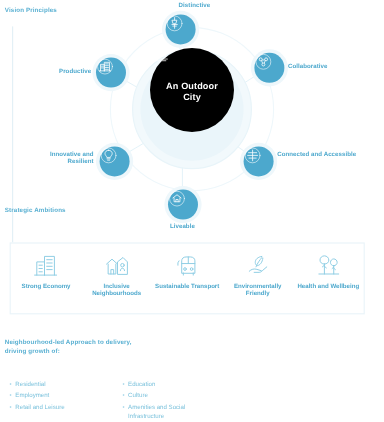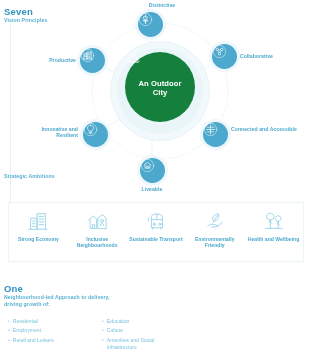--- a/index.html
+++ b/index.html
@@ -69,24 +69,24 @@
   }
   .hub-mid {
     position: absolute;
     left: 117px; top: 48px;
     width: 86px; height: 86px;
     border-radius: 50%;
     background: #eaf5fa;
   }
   .hub-core {
     position: absolute;
-    left: 125px; top: 52px;
+    left: 125px; top: 40px;
     width: 70px; height: 70px;
     border-radius: 50%;
-    background: #15803d;
+    background: #000000;
     display: flex;
     flex-direction: column;
     align-items: center;
     justify-content: center;
     text-align: center;
   }
   .hub-core .hub-icon { margin-bottom: 2px; opacity: .9; }
   .hub-core .hub-label {
     color: #ffffff;
     font-size: 7.6px;
@@ -196,21 +196,20 @@
     font-size: 5px;
     line-height: 7.2px;
   }
 </style>
 </head>
 <body>
 
 <div class="guide-line"></div>
 
 <div class="sec-head" id="seven-head">
-  <div class="sec-num">Seven</div>
   <div class="sec-sub">Vision Principles</div>
 </div>
 
 <div class="diagram">
 
   <svg width="320" height="200">
     <g stroke="#e2f1f8" stroke-width="0.8" fill="none">
       <line x1="150" y1="24" x2="150" y2="56"></line>
       <line x1="224" y1="56" x2="196" y2="74"></line>
       <line x1="215" y1="134" x2="192" y2="118"></line>
@@ -406,21 +405,20 @@
           <path d="M15 15 L16.5 13.7 M18 16 L16.5 14.7"></path>
           <path d="M3 20 L21 20"></path>
         </g>
       </svg>
     </span>
     <span class="amb-label">Health and Wellbeing</span>
   </div>
 </div>
 
 <div class="sec-head" id="one-head">
-  <div class="sec-num">One</div>
   <div class="sec-sub">Neighbourhood-led Approach to delivery, driving growth of:</div>
 </div>
 
 <div class="growth-lists">
   <div class="growth-col">
     <div class="growth-item">
       <span class="bullet">•</span>
       <span>Residential</span>
     </div>
     <div class="growth-item">

